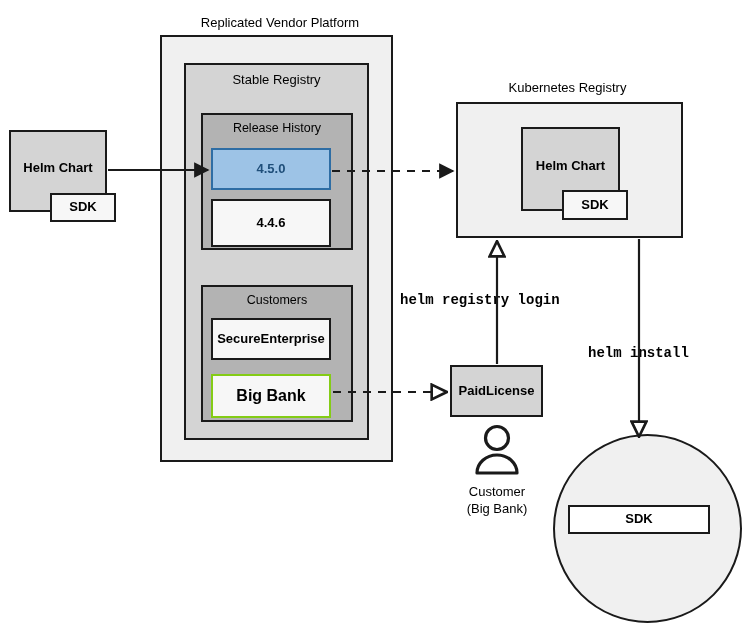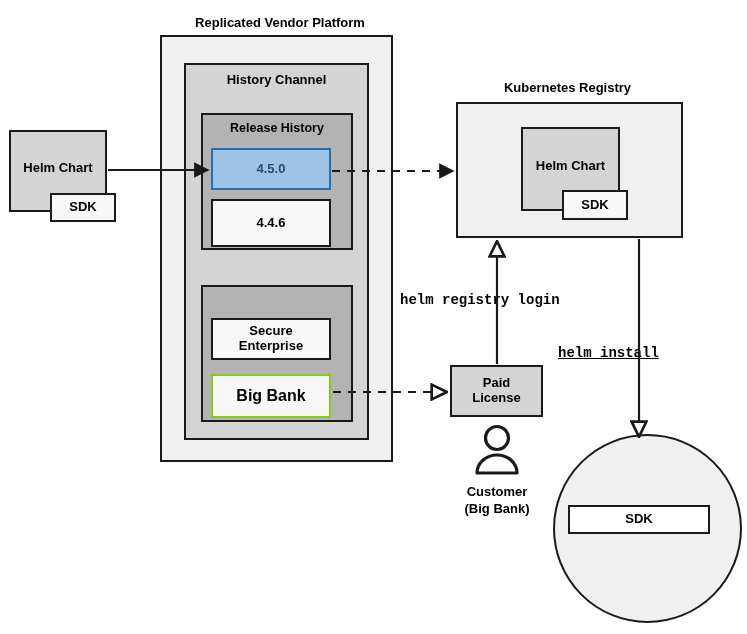--- a/index.html
+++ b/index.html
@@ -26,21 +26,21 @@
     align-items: center;
     justify-content: center;
     text-align: center;
     color: #000000;
     font-weight: bold;
     line-height: 1.15;
   }
   .label-only {
     position: absolute;
     color: #000000;
-    font-weight: bold;
+    font-weight: normal;
     text-align: center;
     white-space: nowrap;
   }
   
   #platform-title {
     left: 160px; top: 15px; width: 240px;
     font-size: 13px;
   }
   #registry-title {
     left: 455px; top: 80px; width: 225px;
@@ -90,21 +90,20 @@
   }
   #customers-label {
     left: 201px; top: 293px; width: 152px;
     font-size: 12.5px;
   }
   #cust-secure {
     left: 211px; top: 318px; width: 120px; height: 42px;
     background: #f7f7f7;
     border: 2px solid #1a1a1a;
     font-size: 13px;
-    flex-direction: column;
   }
   #cust-bigbank {
     left: 211px; top: 374px; width: 120px; height: 44px;
     background: #f7f7f7;
     border: 2px solid #84cc16;
     font-size: 16px;
   }
   
   #helm-chart-left {
     left: 9px; top: 130px; width: 98px; height: 82px;
@@ -139,21 +138,21 @@
     background: #f7f7f7;
     border: 2px solid #1a1a1a;
     font-size: 13px;
   }
   
   #paid-license {
     left: 450px; top: 365px; width: 93px; height: 52px;
     background: #d4d4d4;
     border: 2px solid #1a1a1a;
     font-size: 13px;
-    flex-direction: column;
+    flex-direction: row;
   }
   #customer-caption {
     left: 440px; top: 484px; width: 114px;
     font-size: 13px;
     line-height: 1.3;
     white-space: normal;
   }
   
   #k8s-circle {
     left: 553px; top: 434px; width: 189px; height: 189px;
@@ -181,48 +180,49 @@
   
   .cmd {
     position: absolute;
     font-family: "Liberation Mono", "DejaVu Sans Mono", monospace;
     font-weight: bold;
     font-size: 14px;
     color: #000000;
     white-space: nowrap;
   }
   #cmd-login { left: 400px; top: 292px; }
-  #cmd-install { left: 558px; top: 345px; text-decoration: underline; }
+  #cmd-install { left: 588px; top: 345px; }
   
   #edges {
     position: absolute;
     left: 0; top: 0;
     width: 747px; height: 634px;
     pointer-events: none;
   }
 </style>
 </head>
 <body>
 
 <div id="canvas">
 
   <div class="label-only" id="platform-title">Replicated Vendor Platform</div>
 
   <div class="node" id="vendor-platform"></div>
 
   <div class="node" id="stable-channel"></div>
-  <div class="label-only" id="stable-channel-label">History Channel</div>
+  <div class="label-only" id="stable-channel-label">Stable Registry</div>
 
   <div class="node" id="release-history"></div>
   <div class="label-only" id="release-history-label">Release History</div>
 
   <div class="node" id="release-450">4.5.0</div>
   <div class="node" id="release-446">4.4.6</div>
 
   <div class="node" id="customers-box"></div>
+  <div class="label-only" id="customers-label">Customers</div>
 
   <div class="node" id="cust-secure">
     <span>Secure</span>
     <span>Enterprise</span>
   </div>
 
   <div class="node" id="cust-bigbank">Big Bank</div>
 
   <div class="node" id="helm-chart-left">Helm Chart</div>
   <div class="node" id="helm-chart-left-sdk">SDK</div>

